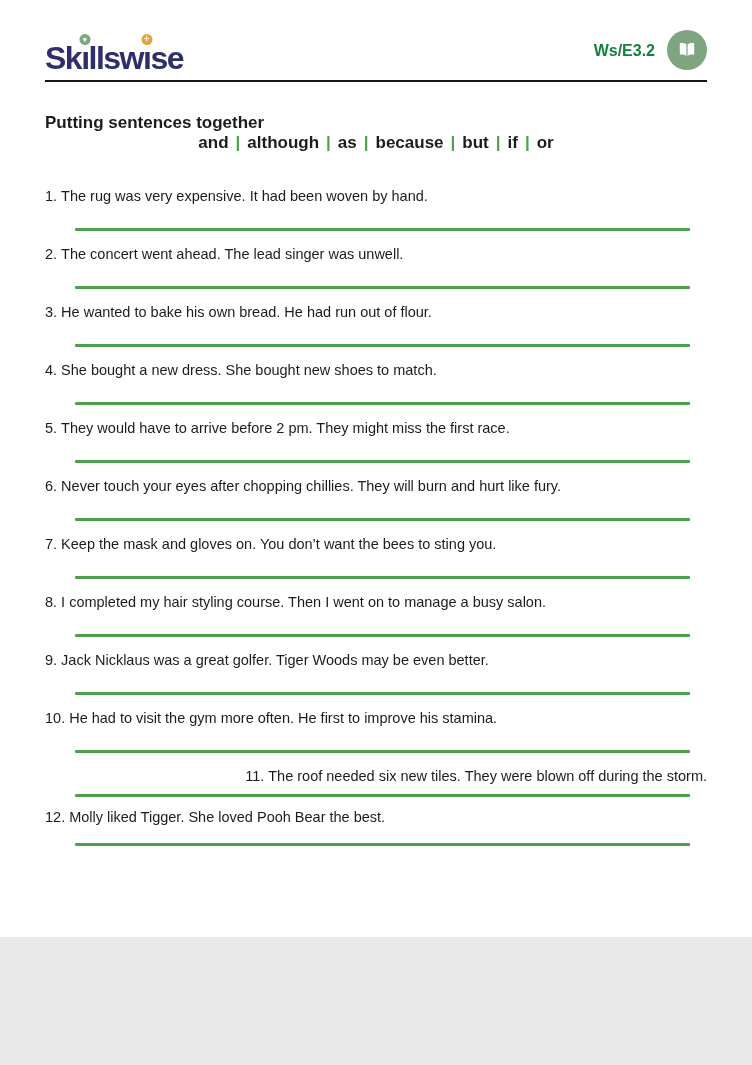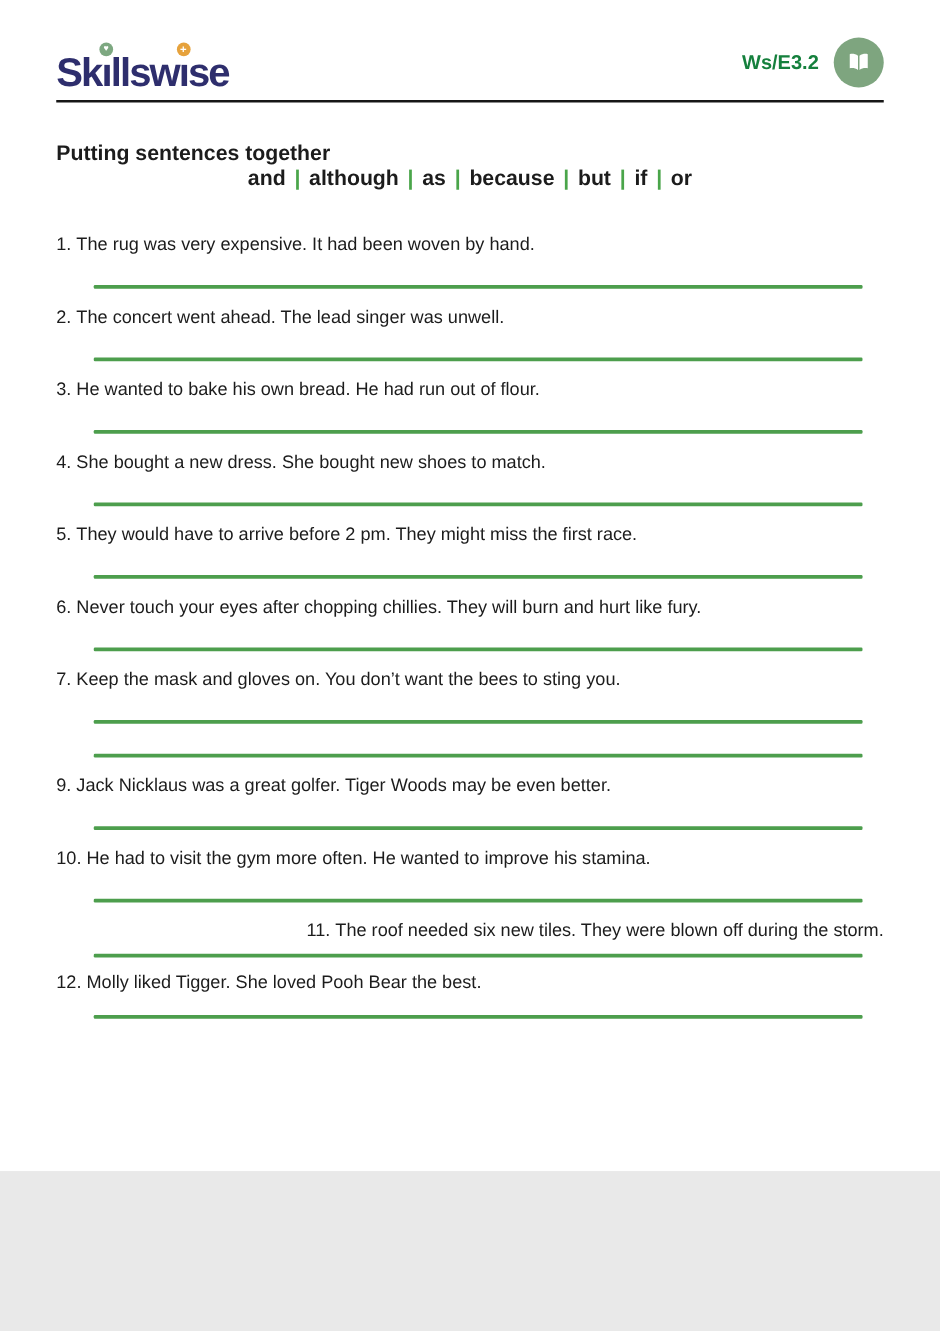--- a/index.html
+++ b/index.html
@@ -140,33 +140,36 @@
   </div>
 
   <div class="sentence-item">
     <div class="sentence-line">
       <span class="sentence-number">7.</span><span>Keep the mask and gloves on. You don’t want the bees to sting you.</span>
     </div>
     <div class="answer-line"></div>
   </div>
 
   <div class="sentence-item">
+    <div class="sentence-line">
+      <span class="sentence-number">8.</span><span>I completed my hair styling course. Then I went on to manage a busy salon.</span>
+    </div>
     <div class="answer-line"></div>
   </div>
 
   <div class="sentence-item">
     <div class="sentence-line">
       <span class="sentence-number">9.</span><span>Jack Nicklaus was a great golfer. Tiger Woods may be even better.</span>
     </div>
     <div class="answer-line"></div>
   </div>
 
   <div class="sentence-item">
     <div class="sentence-line">
-      <span class="sentence-number">10.</span><span>He had to visit the gym more often. He wanted to improve his stamina.</span>
+      <span class="sentence-number">10.</span><span>He had to visit the gym more often. He first to improve his stamina.</span>
     </div>
     <div class="answer-line"></div>
   </div>
 
   <div class="sentence-item tight1">
     <div class="sentence-line">
       <span class="sentence-number">11.</span><span>The roof needed six new tiles. They were blown off during the storm.</span>
     </div>
     <div class="answer-line"></div>
   </div>

